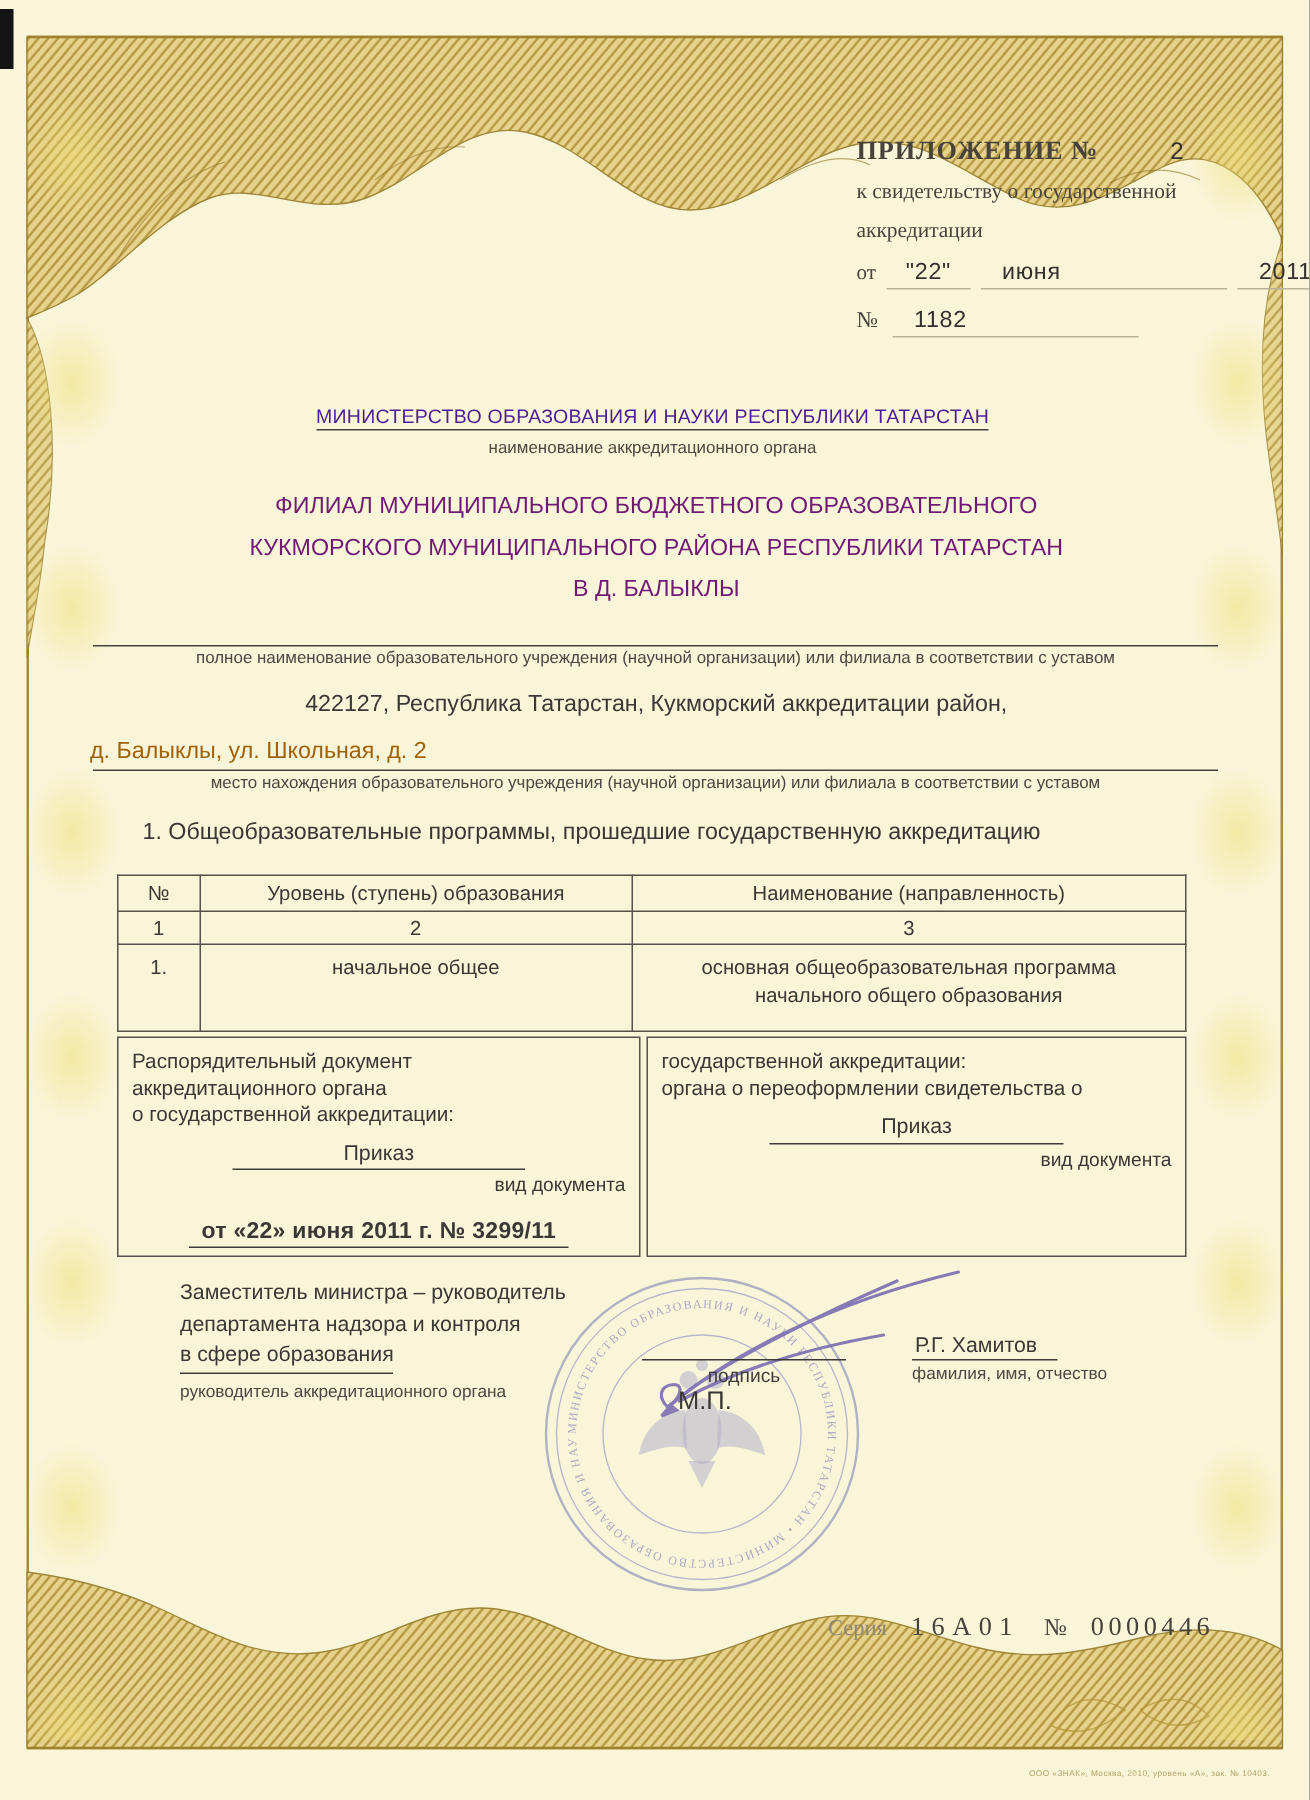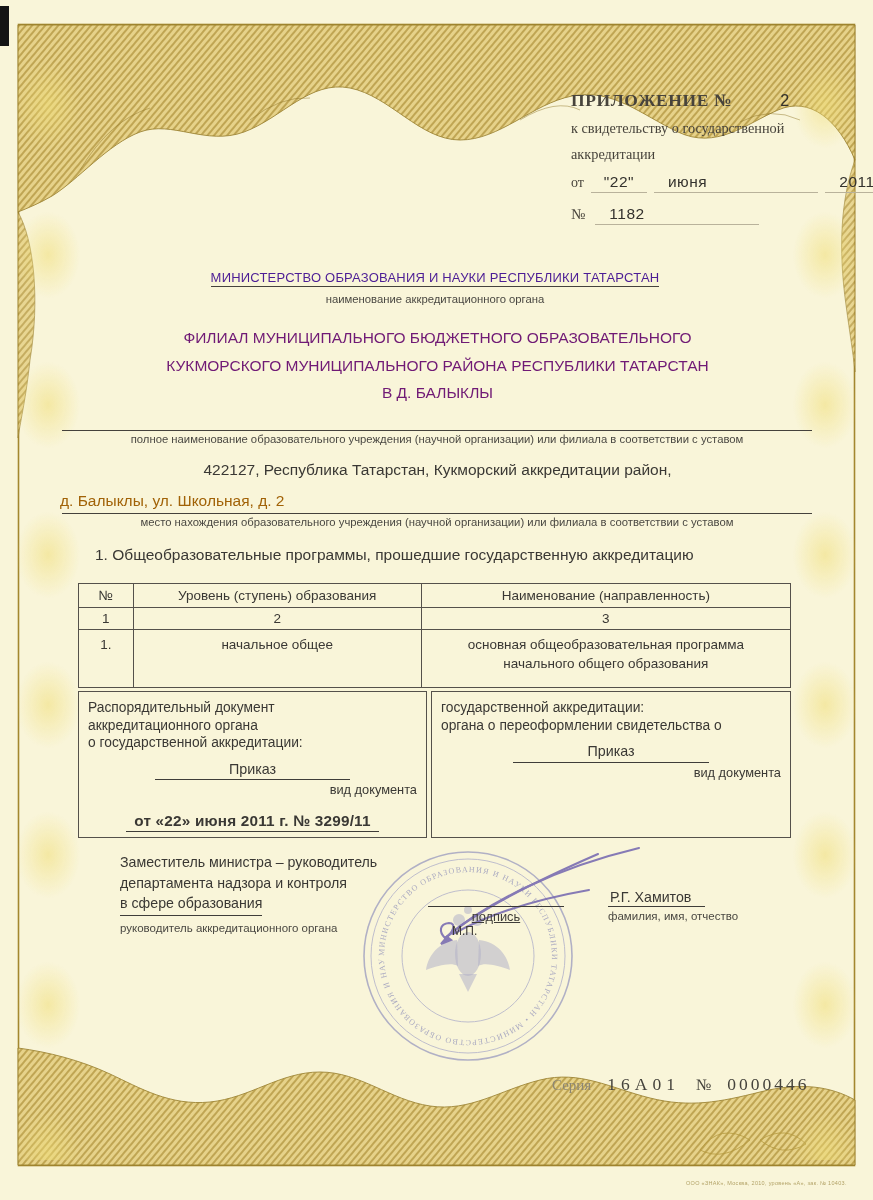--- a/index.html
+++ b/index.html
@@ -68,22 +68,22 @@
   .obox-type span{display:inline-block;border-bottom:1.3px solid #3f3d39;padding:0 74px 1px;}
   .obox-typecap{text-align:right;font-size:12.8px;margin-top:1px;}
   .obox-details{text-align:center;margin-top:13px;font-size:15.3px;font-weight:bold;letter-spacing:.2px;}
   .obox-details span{display:inline-block;border-bottom:1.6px solid #3f3d39;padding:0 8px 2px;}
 
   
   .post{position:absolute;left:120px;top:852px;font-size:14.2px;line-height:20.5px;color:#3a3834;}
   .post .ul{border-bottom:1.4px solid #3f3d39;display:inline-block;padding-bottom:1px;}
   .post-cap{font-size:11.5px;margin-top:2px;}
   .sig-line{position:absolute;left:428px;top:906px;width:136px;border-top:1.4px solid #3b3936;}
-  .sig-cap{position:absolute;left:428px;top:909px;width:136px;text-align:center;font-size:12.8px;text-decoration:underline;}
-  .mp{position:absolute;left:452px;top:924px;font-size:12px;color:#3a3834;}
+  .sig-cap{position:absolute;left:428px;top:909px;width:136px;text-align:center;font-size:12.8px;}
+  .mp{position:absolute;left:452px;top:924px;font-size:17px;color:#3a3834;}
   .fio{position:absolute;left:608px;top:889px;font-size:14.2px;color:#3a3834;}
   .fio span{display:inline-block;border-bottom:1.3px solid #3f3d39;padding:0 14px 1px 2px;}
   .fio-cap{position:absolute;left:608px;top:910px;font-size:11.5px;}
 
   
   .serial{position:absolute;left:552px;top:1074px;display:flex;align-items:baseline;gap:16px;
           font-family:"Liberation Serif",serif;}
   .serial .lbl{font-size:15px;color:#8d8774;}
   .serial .ser{font-size:17.5px;letter-spacing:5px;color:#45433c;}
   .serial .no{font-size:16px;color:#45433c;}

